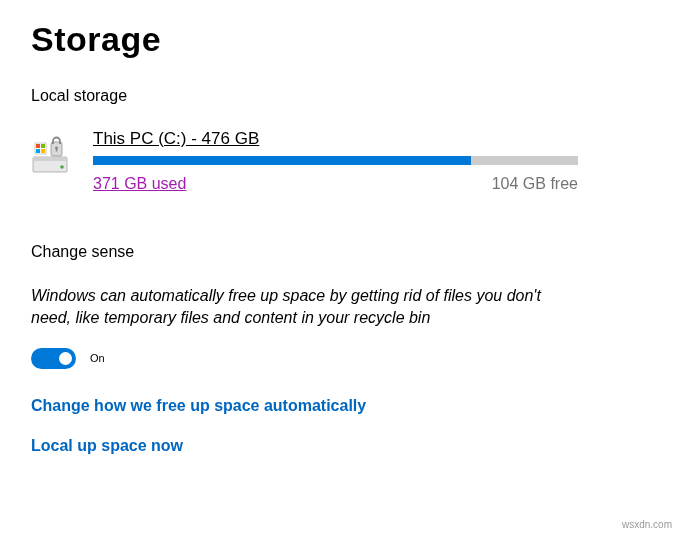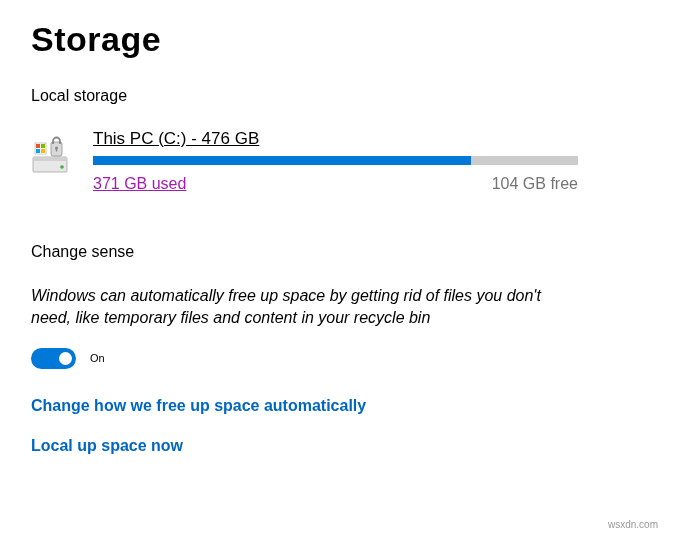--- a/index.html
+++ b/index.html
@@ -112,21 +112,21 @@
       color: #0067c0;
       font-size: 16px;
       text-decoration: none;
       margin-bottom: 22px;
       cursor: pointer;
       font-weight: bold;
     }
     .watermark {
       position: absolute;
       bottom: 6px;
-      right: 22px;
+      right: 8px;
       font-size: 10px;
       color: #999;
     }
   </style>
 </head>
 <body>
 
 <h1 class="page-title">Storage</h1>
 
 <h2 class="section-title">Local storage</h2>

